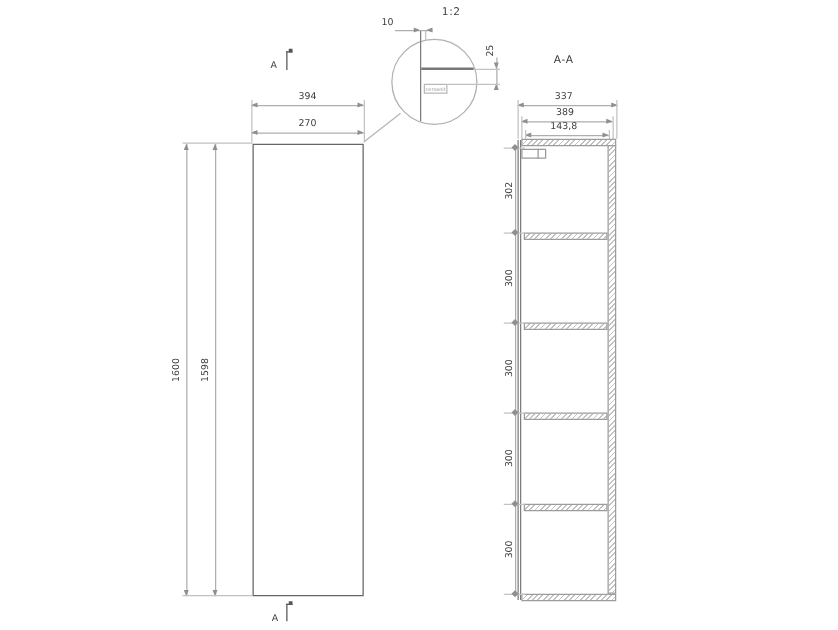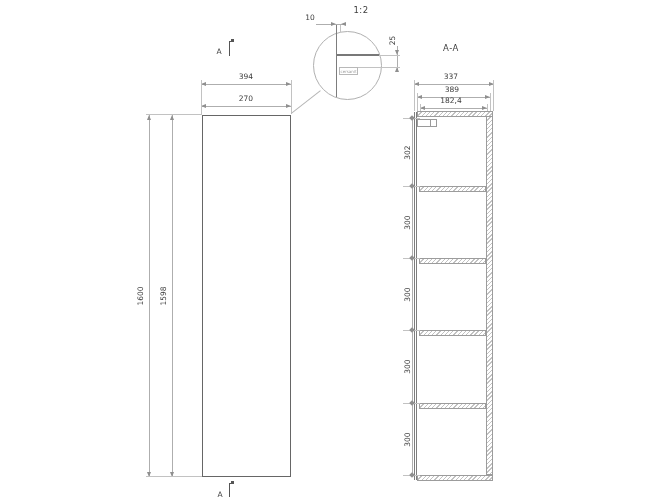--- a/index.html
+++ b/index.html
@@ -116,21 +116,21 @@
     <div class="lbl" style="left:426px;top:72px;width:50px;">337</div>
 
     <div class="hl" style="left:417px;top:97px;width:73px;"></div>
     <div class="arr l" style="left:417px;top:95px;"></div>
     <div class="arr r" style="left:485px;top:95px;"></div>
     <div class="lbl" style="left:427px;top:85px;width:50px;">389</div>
 
     <div class="hl" style="left:420px;top:108px;width:67px;"></div>
     <div class="arr l" style="left:420px;top:106px;"></div>
     <div class="arr r" style="left:482px;top:106px;"></div>
-    <div class="lbl" style="left:426px;top:96px;width:50px;">182,4</div>
+    <div class="lbl" style="left:426px;top:96px;width:50px;">143,8</div>
 
     <div class="vl ext" style="left:414px;top:80px;height:31px;"></div>
     <div class="vl ext" style="left:493px;top:80px;height:31px;"></div>
     <div class="vl ext" style="left:417px;top:93px;height:18px;"></div>
     <div class="vl ext" style="left:490px;top:93px;height:18px;"></div>
     <div class="vl ext" style="left:420px;top:104px;height:7px;"></div>
     <div class="vl ext" style="left:487px;top:104px;height:7px;"></div>
 
     <div class="doorline" style="left:414px;top:112px;width:3px;height:368px;"></div>
     <div class="hatch" style="left:417px;top:111px;width:76px;height:6px;"></div>

